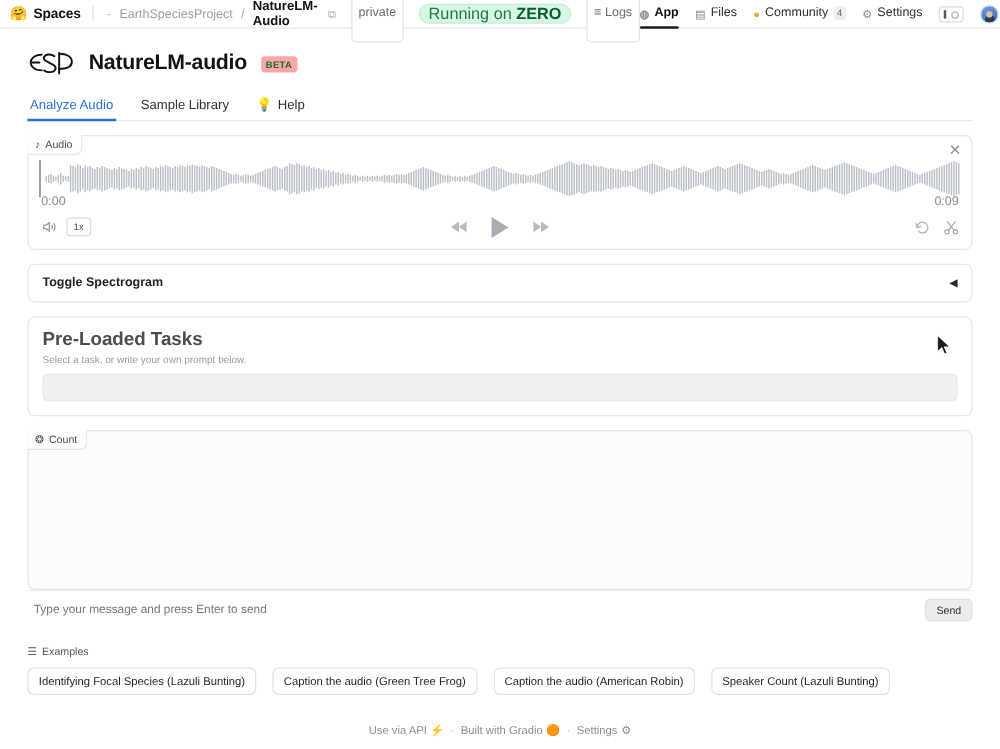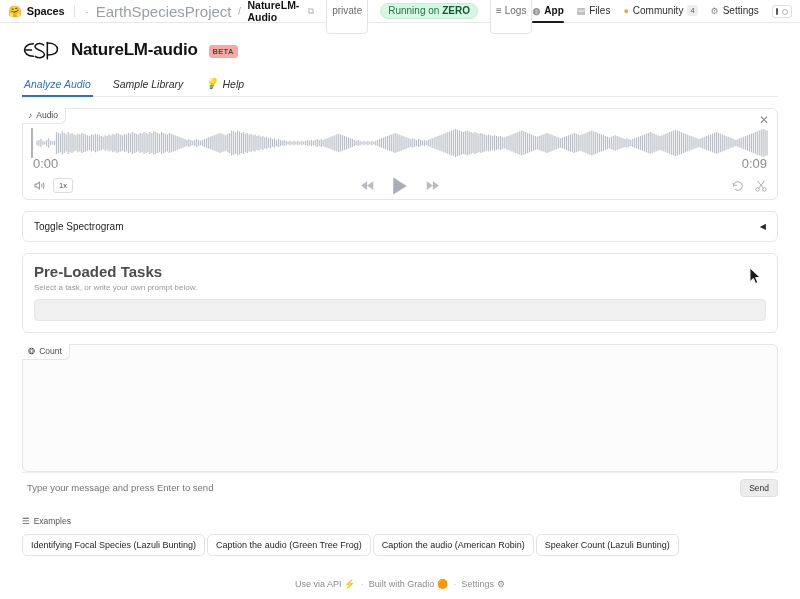--- a/index.html
+++ b/index.html
@@ -20,42 +20,42 @@
     padding: 0 8px;
     font-size: 10px;
     background: #fff;
     position: relative;
   }
   .hf-left { display: flex; align-items: center; gap: 5px; }
   .hf-logo-emoji { font-size: 11px; line-height: 1; }
   .hf-spaces-word { font-weight: bold; font-size: 11px; color: #111; letter-spacing: -0.1px; }
   .hf-divider-v { width: 1px; height: 12px; background: #e2e2e2; margin: 0 4px; }
   .bc-sep { color: #b9b9b9; margin: 0 2px; font-size: 10px;}
-  .bc-owner { color: #9aa0a6; font-size: 15px; }
+  .bc-owner { color: #9aa0a6; font-size: 10px; }
   .bc-slash { color: #b0b0b0; font-size: 10.5px; margin: 0 1.5px; }
   .bc-name { color: #111; font-weight: bold; font-size: 10.5px; }
   .copy-ico { color: #b5b5b5; font-size: 9px; margin-left: 3px; cursor: pointer;}
   .pill {
     border: 1px solid #e4e4e4;
     border-radius: 4px;
     padding: 16px 5px;
     font-size: 10px;
     color: #6b6b6b;
     background: #fff;
     margin-left: 7px;
     white-space: nowrap;
     line-height: 12px;
   }
   .pill-run {
     background: #d7f7e4;
     border: 1px solid #c2f0d5;
     color: #1d7a45;
     border-radius: 9px;
     padding: 1px 7px;
-    font-size: 10px;
+    font-size: 13px;
     margin-left: 7px;
     white-space: nowrap;
     line-height: 12px;
   }
   .pill-run b { color: #0c5c30; font-weight: bold; }
   .pill-logs { display:inline-flex; align-items:center; gap:3px; }
   .hf-right {
     margin-left: auto;
     display: flex;
     align-items: center;
@@ -122,21 +122,20 @@
   .tabs {
     display: flex; align-items: flex-end; gap: 0;
     border-bottom: 1px solid #e9e9e9;
     font-size: 10.5px;
     margin: 0 0 0 0;
   }
   .tab {
     padding: 4px 11px 6px 2px; color: #2f2f2f; position: relative;
     display: inline-flex; align-items: flex-end; gap: 4px;
     margin-right: 9px;
-    font-style: italic;
   }
   .tab.active { color: #2a6fd6; }
   .tab.active::after {
     content: ""; position: absolute; left: 0; right: 9px; bottom: -1px;
     height: 2px; background: #2a6fd6;
   }
 
   
   .block {
     border: 1px solid #e6e6e6;
@@ -157,21 +156,21 @@
     position: absolute; right: 8px; top: 5px; color: #8e8e8e;
     font-size: 12px; line-height: 1; cursor: pointer;
   }
 
   
   .audio-block { height: 92px; }
   .wave-area { padding: 19px 8px 0 8px; height: 44px; }
   .wave-svg { display:block; width: 100%; height: 30px; }
   .time-row {
     display: flex; justify-content: space-between;
-    font-size: 13px; color: #8d8d8d; padding: 3px 10px 0 10px;
+    font-size: 10px; color: #8d8d8d; padding: 3px 10px 0 10px;
   }
   .ctrl-row {
     display: flex; align-items: center; padding: 5px 10px 0 10px;
     position: relative; height: 24px;
   }
   .ctrl-left { display: flex; align-items: center; gap: 7px; }
   .speed-chip {
     border: 1px solid #dcdcdc; border-radius: 3px; font-size: 7.5px;
     padding: 1px 5px; color: #4f4f4f; background: #fff; line-height: 11px;
   }
@@ -180,21 +179,21 @@
     justify-content: center; align-items: center; gap: 17px;
     pointer-events: none;
   }
   .ctrl-center > * { pointer-events: auto; }
   .ctrl-right { margin-left: auto; display: flex; align-items: center; gap: 11px; }
   .ico { color: #9b9fa6; display: inline-flex; }
 
   
   .spec-row {
     display: flex; align-items: center; justify-content: space-between;
-    padding: 9px 11px; font-size: 10px; color: #1f1f1f;
+    padding: 9px 11px; font-size: 10px; color: #1f1f1f; font-weight: bold;
   }
   .tri-left { color: #2b2b2b; font-size: 8px; }
 
   
   .tasks-inner { padding: 9px 11px 11px 11px; }
   .tasks-label { font-size: 15px; color: #4c4c4c; font-weight: bold; }
   .tasks-sub { font-size: 8px; color: #9a9a9a; margin-top: 3px; }
   .dropdown {
     margin-top: 7px; height: 22px; background: #f0f0f0;
     border: 1px solid #e6e6e6; border-radius: 4px; width: 100%;
@@ -215,21 +214,21 @@
     background: #ececec; border: 1px solid #e0e0e0; border-radius: 4px;
     font-size: 8.5px; color: #2e2e2e; padding: 3px 8px; cursor: pointer;
     font-family: "Liberation Sans", sans-serif;
   }
 
   
   .examples-head {
     display: flex; align-items: center; gap: 4px;
     font-size: 8.5px; color: #555; margin-top: 14px;
   }
-  .chips { display: flex; flex-wrap: wrap; gap: 2px; margin-top: 8px; }
+  .chips { display: flex; flex-wrap: wrap; gap: 13px; margin-top: 8px; }
   .chip {
     border: 1px solid #e3e3e3; border-radius: 5px; background: #fff;
     font-size: 9px; color: #1f1f1f; padding: 4px 8px; cursor: pointer;
     line-height: 12px; white-space: nowrap;
   }
 
   
   .footer {
     position: absolute; left: 0; right: 0; bottom: 10px;
     display: flex; justify-content: center; align-items: center; gap: 5px;

